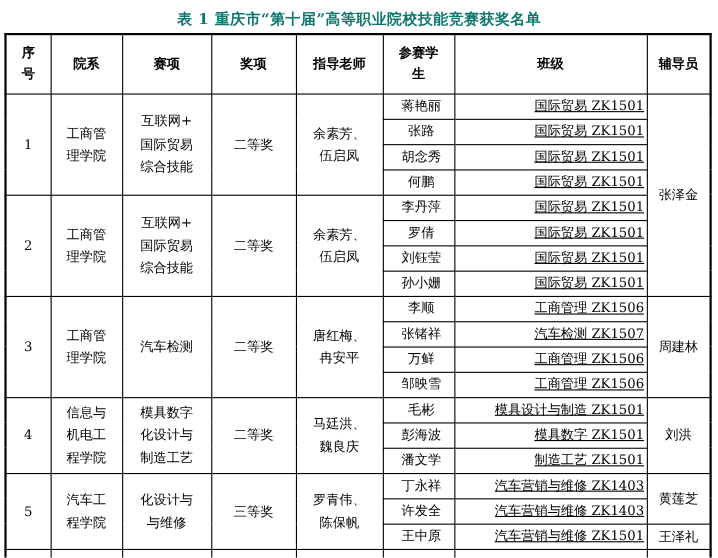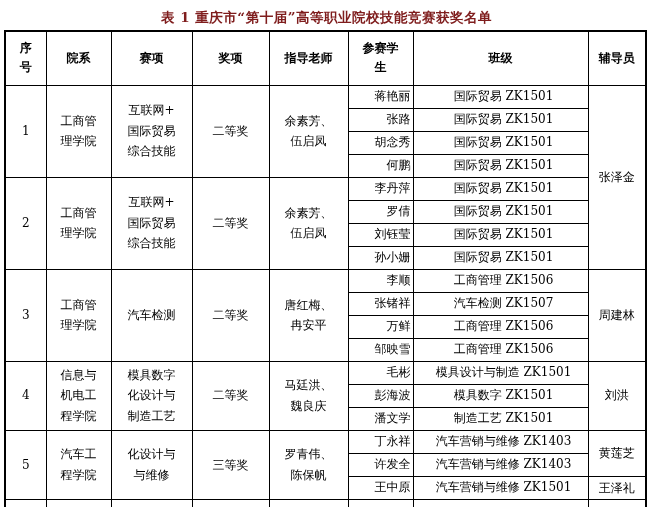--- a/index.html
+++ b/index.html
@@ -12,21 +12,21 @@
     position: relative;
     width: 653px;
     height: 507px;
     overflow: hidden;
     background: #ffffff;
   }
   .doc-title {
     padding-top: 9px;
     height: 21px;
     text-align: center;
-    color: #7f1d1d;
+    color: #0f766e;
     font-weight: bold;
     font-size: 13.5px;
     letter-spacing: 0.5px;
   }
   table.award-table {
     border-collapse: collapse;
     table-layout: fixed;
     margin-left: 4px;
     width: 641px;
     border: 2px solid #000;
@@ -47,30 +47,31 @@
     line-height: 1.6;
   }
   .award-table tr.sub { height: 23px; }
   .award-table td.c {
     text-align: center;
     vertical-align: middle;
     white-space: pre-line;
     line-height: 1.7;
   }
   .award-table td.cell-name {
-    text-align: right;
+    text-align: center;
     vertical-align: middle;
     padding-left: 7px;
     white-space: nowrap;
   }
   .award-table td.cell-class {
-    text-align: center;
+    text-align: right;
     vertical-align: middle;
     padding-left: 8px;
     white-space: nowrap;
+    text-decoration: underline;
   }
   .award-table tr.partial { height: 14px; }
 </style>
 </head>
 <body>
 
 <div class="page">
   <div class="doc-title">表 1 重庆市“第十届”高等职业院校技能竞赛获奖名单</div>
 
   <table class="award-table">

